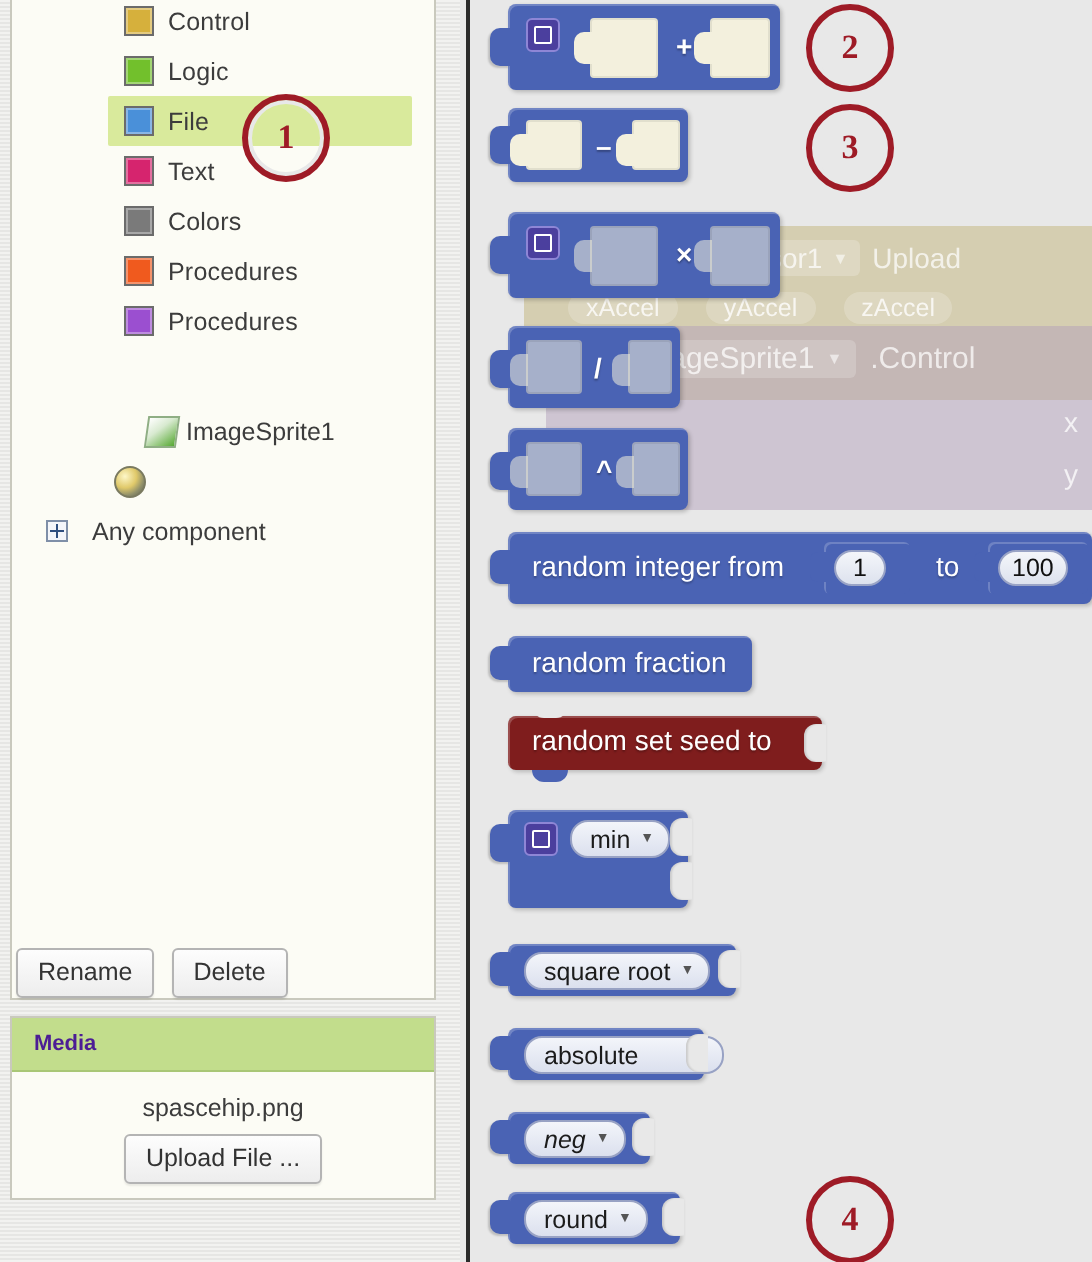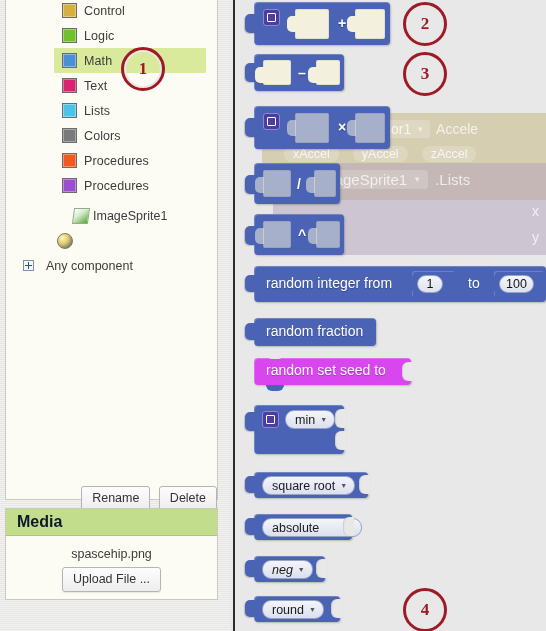--- a/index.html
+++ b/index.html
@@ -59,30 +59,30 @@
   .ic-sprite{background:linear-gradient(140deg,#ffffff 0%,#d8ead0 40%,#56a832 100%);border:1px solid #8fae84;box-sizing:border-box;transform:skewX(-8deg);}
   .ic-sensor{border-radius:50%;background:radial-gradient(circle at 32% 30%,#fdf7c8 0%,#e0c96a 42%,#8e8e6a 70%,#5d5d4a 100%);border:1px solid #7a7a60;box-sizing:border-box;}
 
   
   .btn{
     display:inline-block;font-size:12.5px;color:#333;
     background:linear-gradient(180deg,#fdfdfd 0%,#ededed 100%);
     border:1px solid #b4b4b4;border-radius:3px;padding:4px 10px 5px;
     box-shadow:0 1px 1px rgba(0,0,0,.08);cursor:pointer;
   }
-  #rename-delete{position:absolute;left:0;top:488px;width:213px;text-align:right;}
+  #rename-delete{position:absolute;left:0;top:476px;width:213px;text-align:left;}
   #rename-delete .btn{margin:0 2px;}
 
   
   #media-header{
     position:absolute;left:0;top:0;width:100%;height:27px;
     background:#c2dd8c;border-bottom:1px solid #a9c776;
     display:flex;align-items:center;padding-left:11px;box-sizing:border-box;
   }
-  #media-header span{font-size:16px;color:#0f172a;font-weight:bold;}
+  #media-header span{font-size:11px;color:#4c1d95;font-weight:bold;}
   #media-file{position:absolute;left:0;top:38px;width:100%;text-align:center;font-size:12.5px;color:#3c3c3c;}
   #media-upload{position:absolute;left:0;top:58px;width:100%;text-align:center;}
 
   
   #blocks-canvas{
     position:absolute;left:233px;top:0;width:313px;height:631px;
     background:#e8e8e8;border-left:2px solid #2b2b2b;box-sizing:border-box;
     overflow:hidden;
   }
 
@@ -194,21 +194,21 @@
   }
   .numfield{
     position:absolute;left:5px;top:4px;height:18px;min-width:26px;
     border-radius:9px;background:linear-gradient(180deg,#f4f6fa 0%,#dde2ee 100%);
     border:1px solid #9aa4c6;box-sizing:border-box;
     display:flex;align-items:center;justify-content:center;
     font-size:12.5px;color:#111;padding:0 6px;
   }
   
   .stmt{
-    position:absolute;background:#d946ef;border-radius:4px;
+    position:absolute;background:#7f1d1d;border-radius:4px;
     box-shadow:inset 1px 1px 0 rgba(255,255,255,.22),1px 1px 2px rgba(0,0,0,.2);
     text-decoration:underline;
   }
   .stmt .nub-top{
     position:absolute;left:12px;top:-5px;width:18px;height:6px;
     background:#e8e8e8;border-radius:0 0 9px 9px;
   }
   .stmt .nub-bot{
     position:absolute;left:12px;bottom:-6px;width:18px;height:6px;
     background:#4a63b4;border-radius:0 0 9px 9px;
@@ -238,32 +238,28 @@
         <span class="pal-label">Control</span>
       </div>
 
       <div class="pal-row">
         <span class="swatch" style="background:#72c02c"></span>
         <span class="pal-label">Logic</span>
       </div>
 
       <div class="pal-row sel">
         <span class="swatch" style="background:#4a90d9"></span>
-        <span class="pal-label">Math</span>
+        <span class="pal-label">File</span>
       </div>
 
       <div class="pal-row">
         <span class="swatch" style="background:#d6246e"></span>
         <span class="pal-label">Text</span>
       </div>
 
-      <div class="pal-row">
-        <span class="swatch" style="background:#4ec3e8"></span>
-        <span class="pal-label">Lists</span>
-      </div>
 
       <div class="pal-row">
         <span class="swatch" style="background:#7a7a7a"></span>
         <span class="pal-label">Colors</span>
       </div>
 
       <div class="pal-row">
         <span class="swatch" style="background:#f05a1e"></span>
         <span class="pal-label">Procedures</span>
       </div>
@@ -318,36 +314,36 @@
 
 <div id="blocks-canvas">
 
   <div class="ghost" id="ghost-event">
     <div class="ev-title">
       <span>ce</span>
       <span class="pill">
         <span>rometerSensor1</span>
         <span class="caret">▼</span>
       </span>
-      <span>Accele</span>
+      <span>Upload</span>
     </div>
     <div class="params">
       <span class="param">xAccel</span>
       <span class="param">yAccel</span>
       <span class="param">zAccel</span>
     </div>
   </div>
 
   <div class="ghost" id="ghost-call">
     <div class="call-title">
       <span class="pill">
         <span>ImageSprite1</span>
         <span class="caret">▼</span>
       </span>
-      <span>.Lists</span>
+      <span>.Control</span>
     </div>
     <span class="arg x">x</span>
 
     <span class="arg y">y</span>
 
   </div>
 
   <div class="blk" style="left:19px;top:2px;width:136px;height:43px;">
     <span class="plug"></span>
     <span class="mut" style="left:9px;top:7px;"></span>

